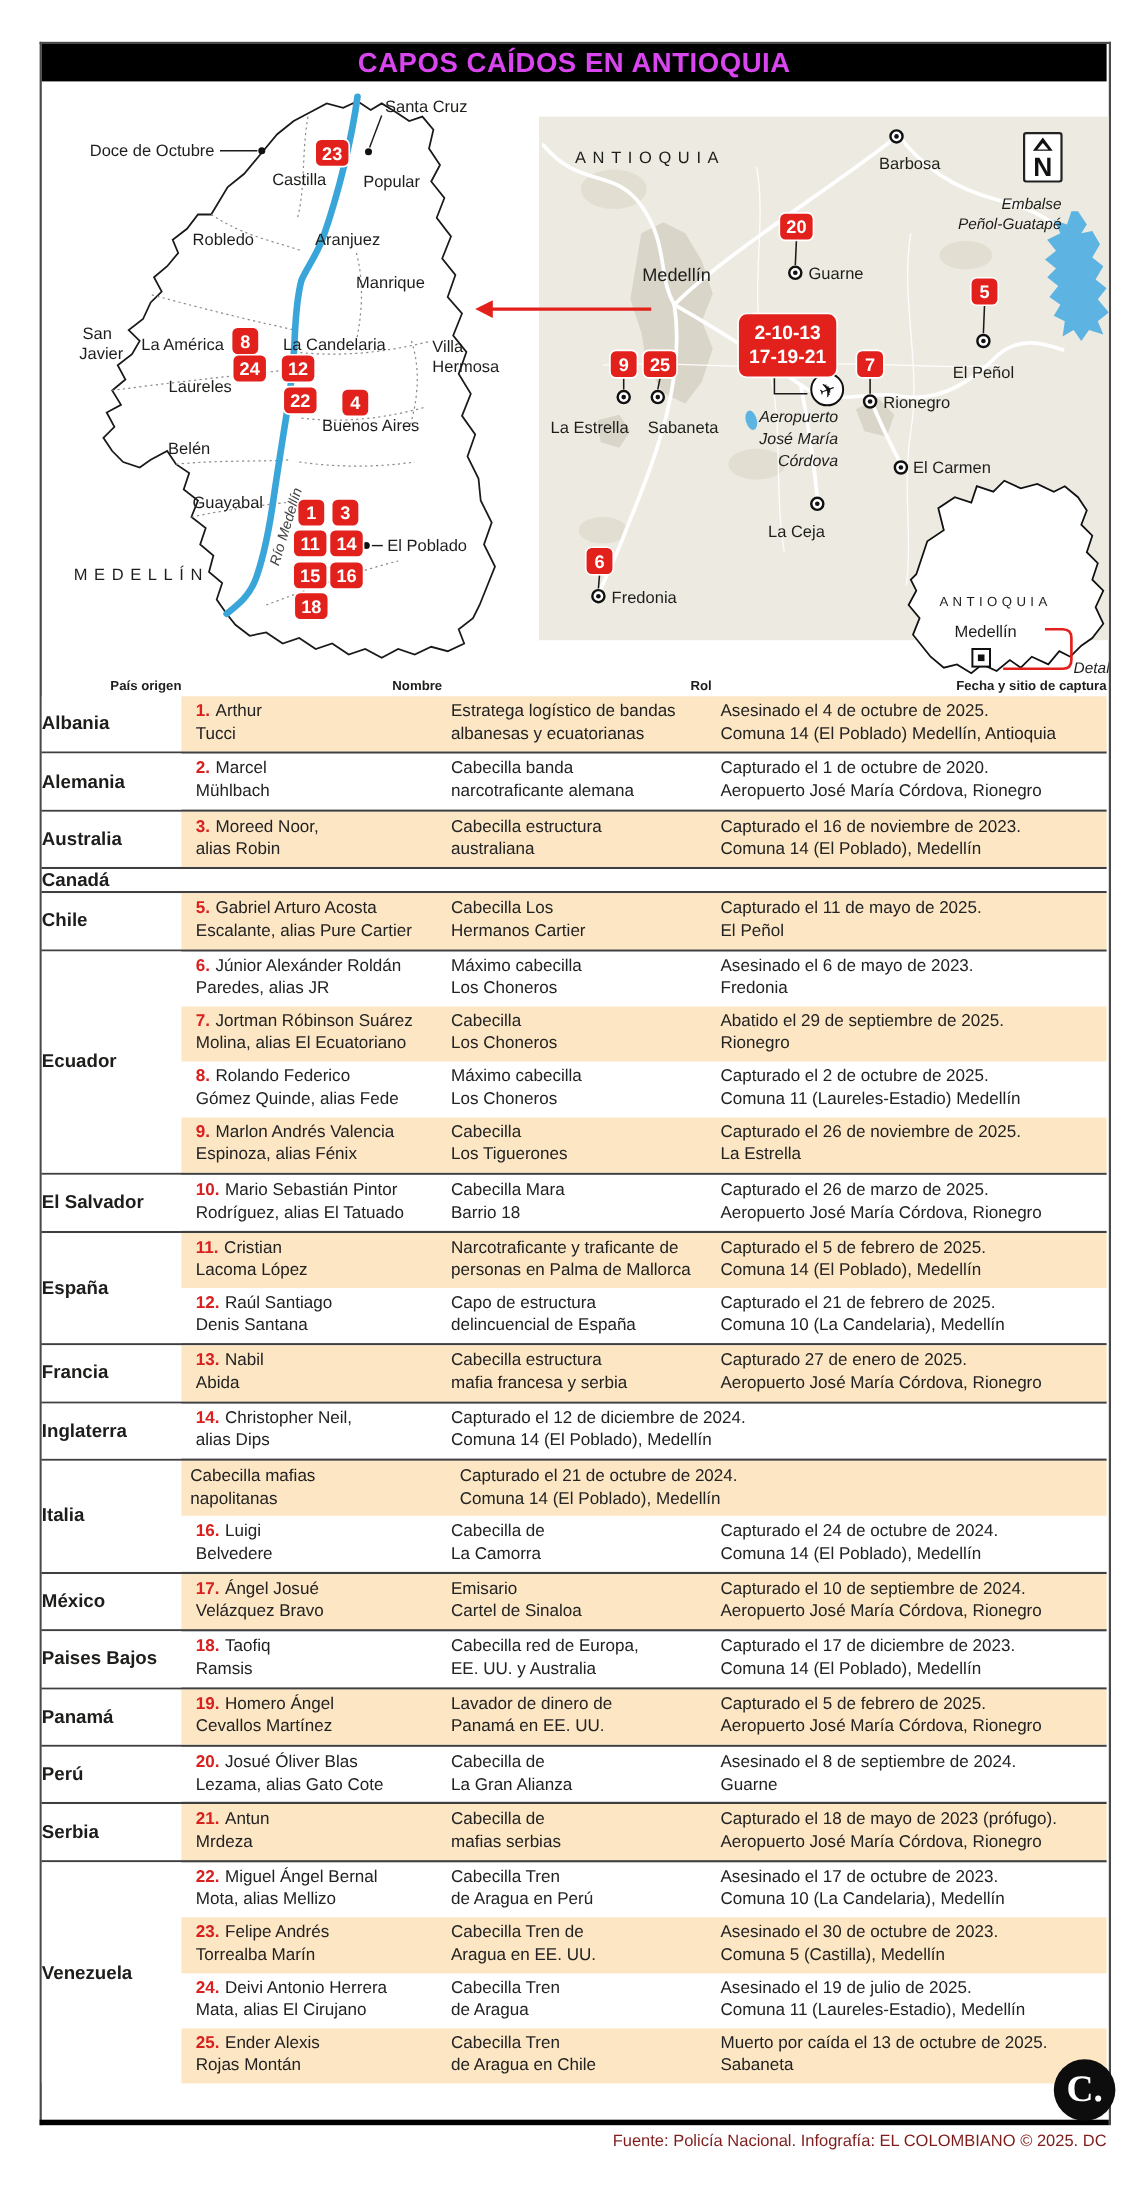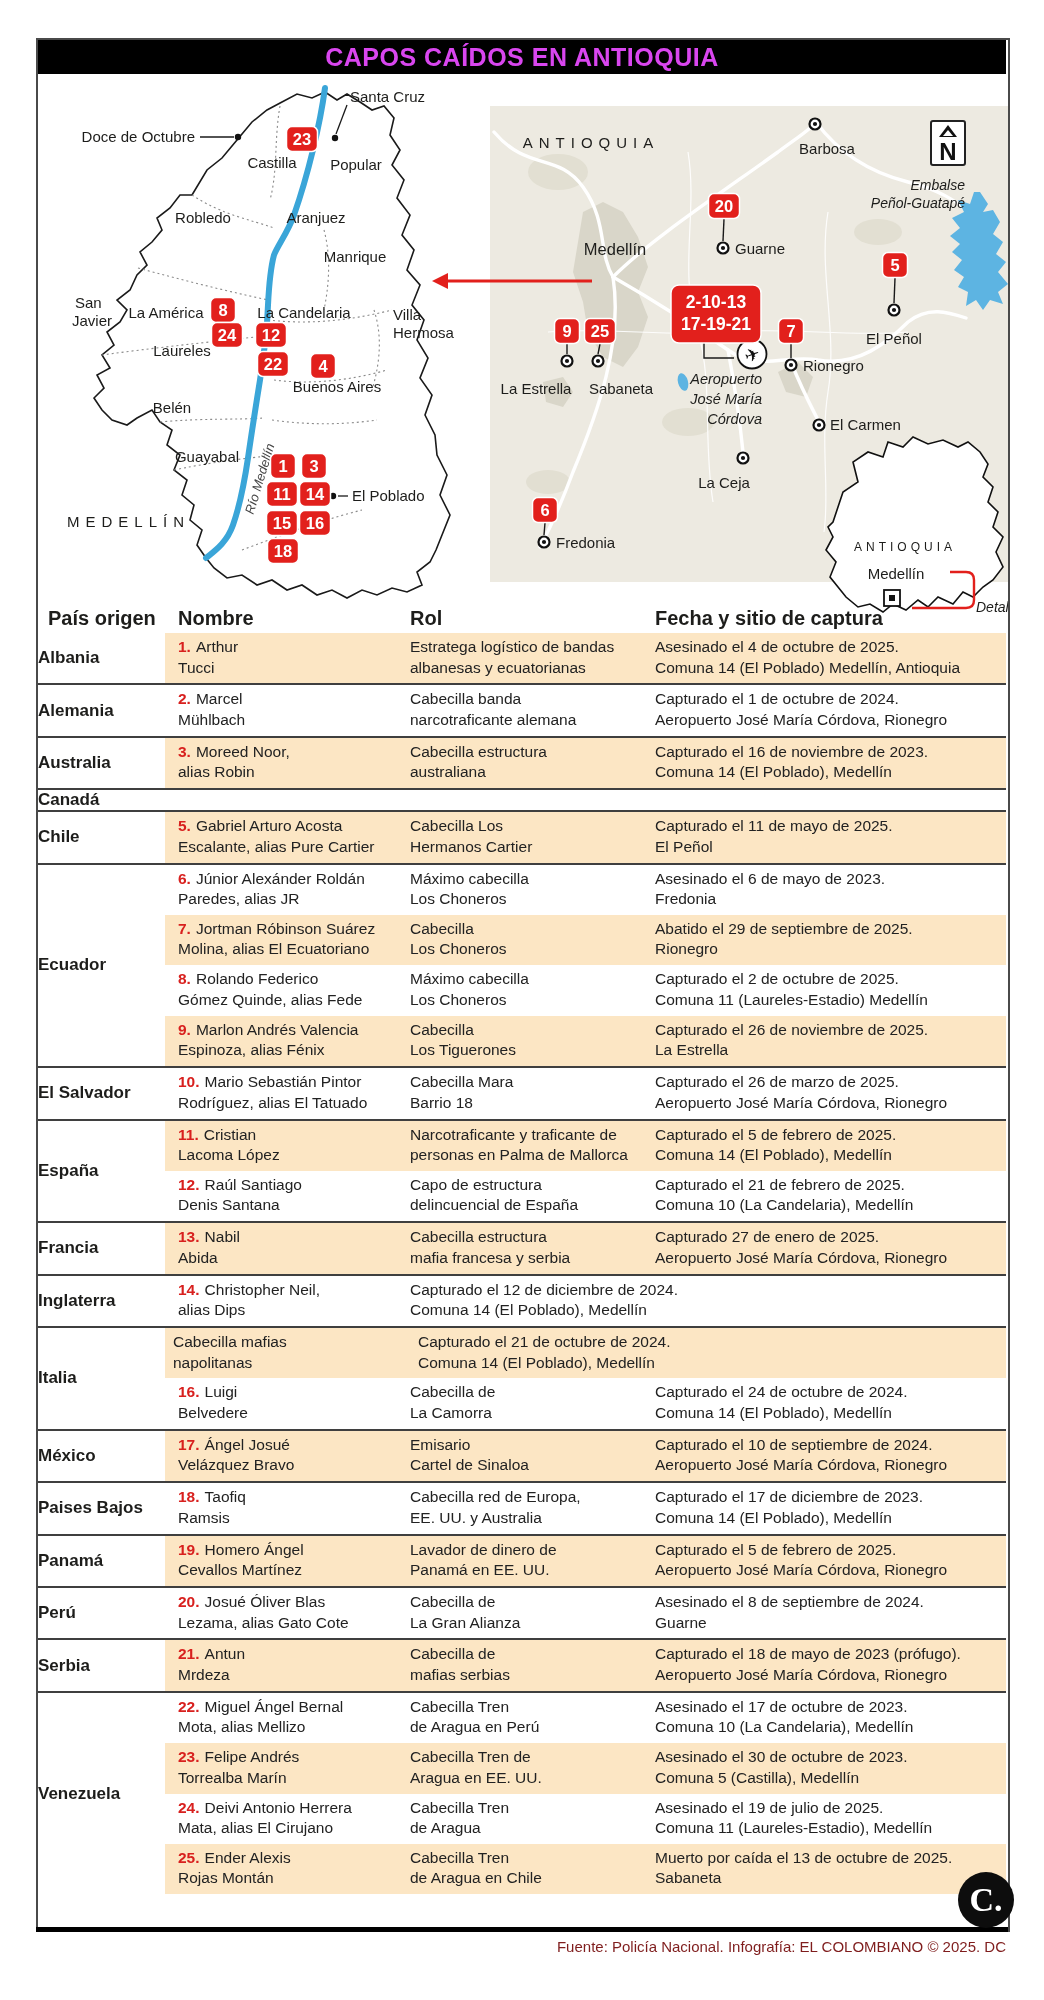--- a/index.html
+++ b/index.html
@@ -9,21 +9,21 @@
   #title-bar{position:absolute;left:38px;top:40px;width:968px;height:34px;background:#000;
     display:flex;align-items:center;justify-content:center;}
   #title-bar span{color:#d946ef;font-size:25px;font-weight:bold;letter-spacing:.5px;}
   .map-abs{position:absolute;}
   #map-left-wrap{left:42px;top:80px;width:440px;height:520px;z-index:1;}
   #map-right-wrap{left:488px;top:92px;width:520px;height:528px;z-index:1;}
   #arrow-wrap{left:430px;top:268px;width:170px;height:26px;z-index:5;}
   svg text{font-family:"Liberation Sans","DejaVu Sans",sans-serif;}
   
   #table-wrap{position:absolute;left:38px;top:602px;width:968px;z-index:2;}
-  #thead{display:flex;height:31px;align-items:flex-end;font-weight:bold;font-size:20px;padding-bottom:3px;box-sizing:border-box;}
+  #thead{display:flex;height:31px;align-items:flex-end;font-weight:bold;font-size:12px;padding-bottom:3px;box-sizing:border-box;text-align:right;}
   .h-pais{width:127px;padding-left:10px;box-sizing:border-box;}
   .h-nombre{width:237px;padding-left:13px;box-sizing:border-box;}
   .h-rol{width:245px;padding-left:8px;box-sizing:border-box;}
   .h-fecha{flex:1;padding-left:8px;box-sizing:border-box;}
   .tgroup{display:flex;}
   .tgroup.sep{border-top:2px solid #3f3f3f;}
   .country{width:127px;display:flex;align-items:center;box-sizing:border-box;
     font-weight:bold;font-size:17px;background:#fff;}
   .rows{flex:1;}
   .trow{display:flex;min-height:50.4px;box-sizing:border-box;padding-top:4px;}
@@ -333,21 +333,21 @@
           </div>
         </div>
         <div class="tgroup sep">
           <div class="country">Alemania</div>
           <div class="rows">
             <div class="trow">
               <div class="cell c-name"><span class="num">2.</span>Marcel
 Mühlbach</div>
               <div class="cell c-rol">Cabecilla banda
 narcotraficante alemana</div>
-              <div class="cell c-fecha">Capturado el 1 de octubre de 2024.
+              <div class="cell c-fecha">Capturado el 1 de octubre de 2020.
 Aeropuerto José María Córdova, Rionegro</div>
             </div>
           </div>
         </div>
         <div class="tgroup sep">
           <div class="country">Australia</div>
           <div class="rows">
             <div class="trow shaded">
               <div class="cell c-name"><span class="num">3.</span>Moreed Noor,
 alias Robin</div>

